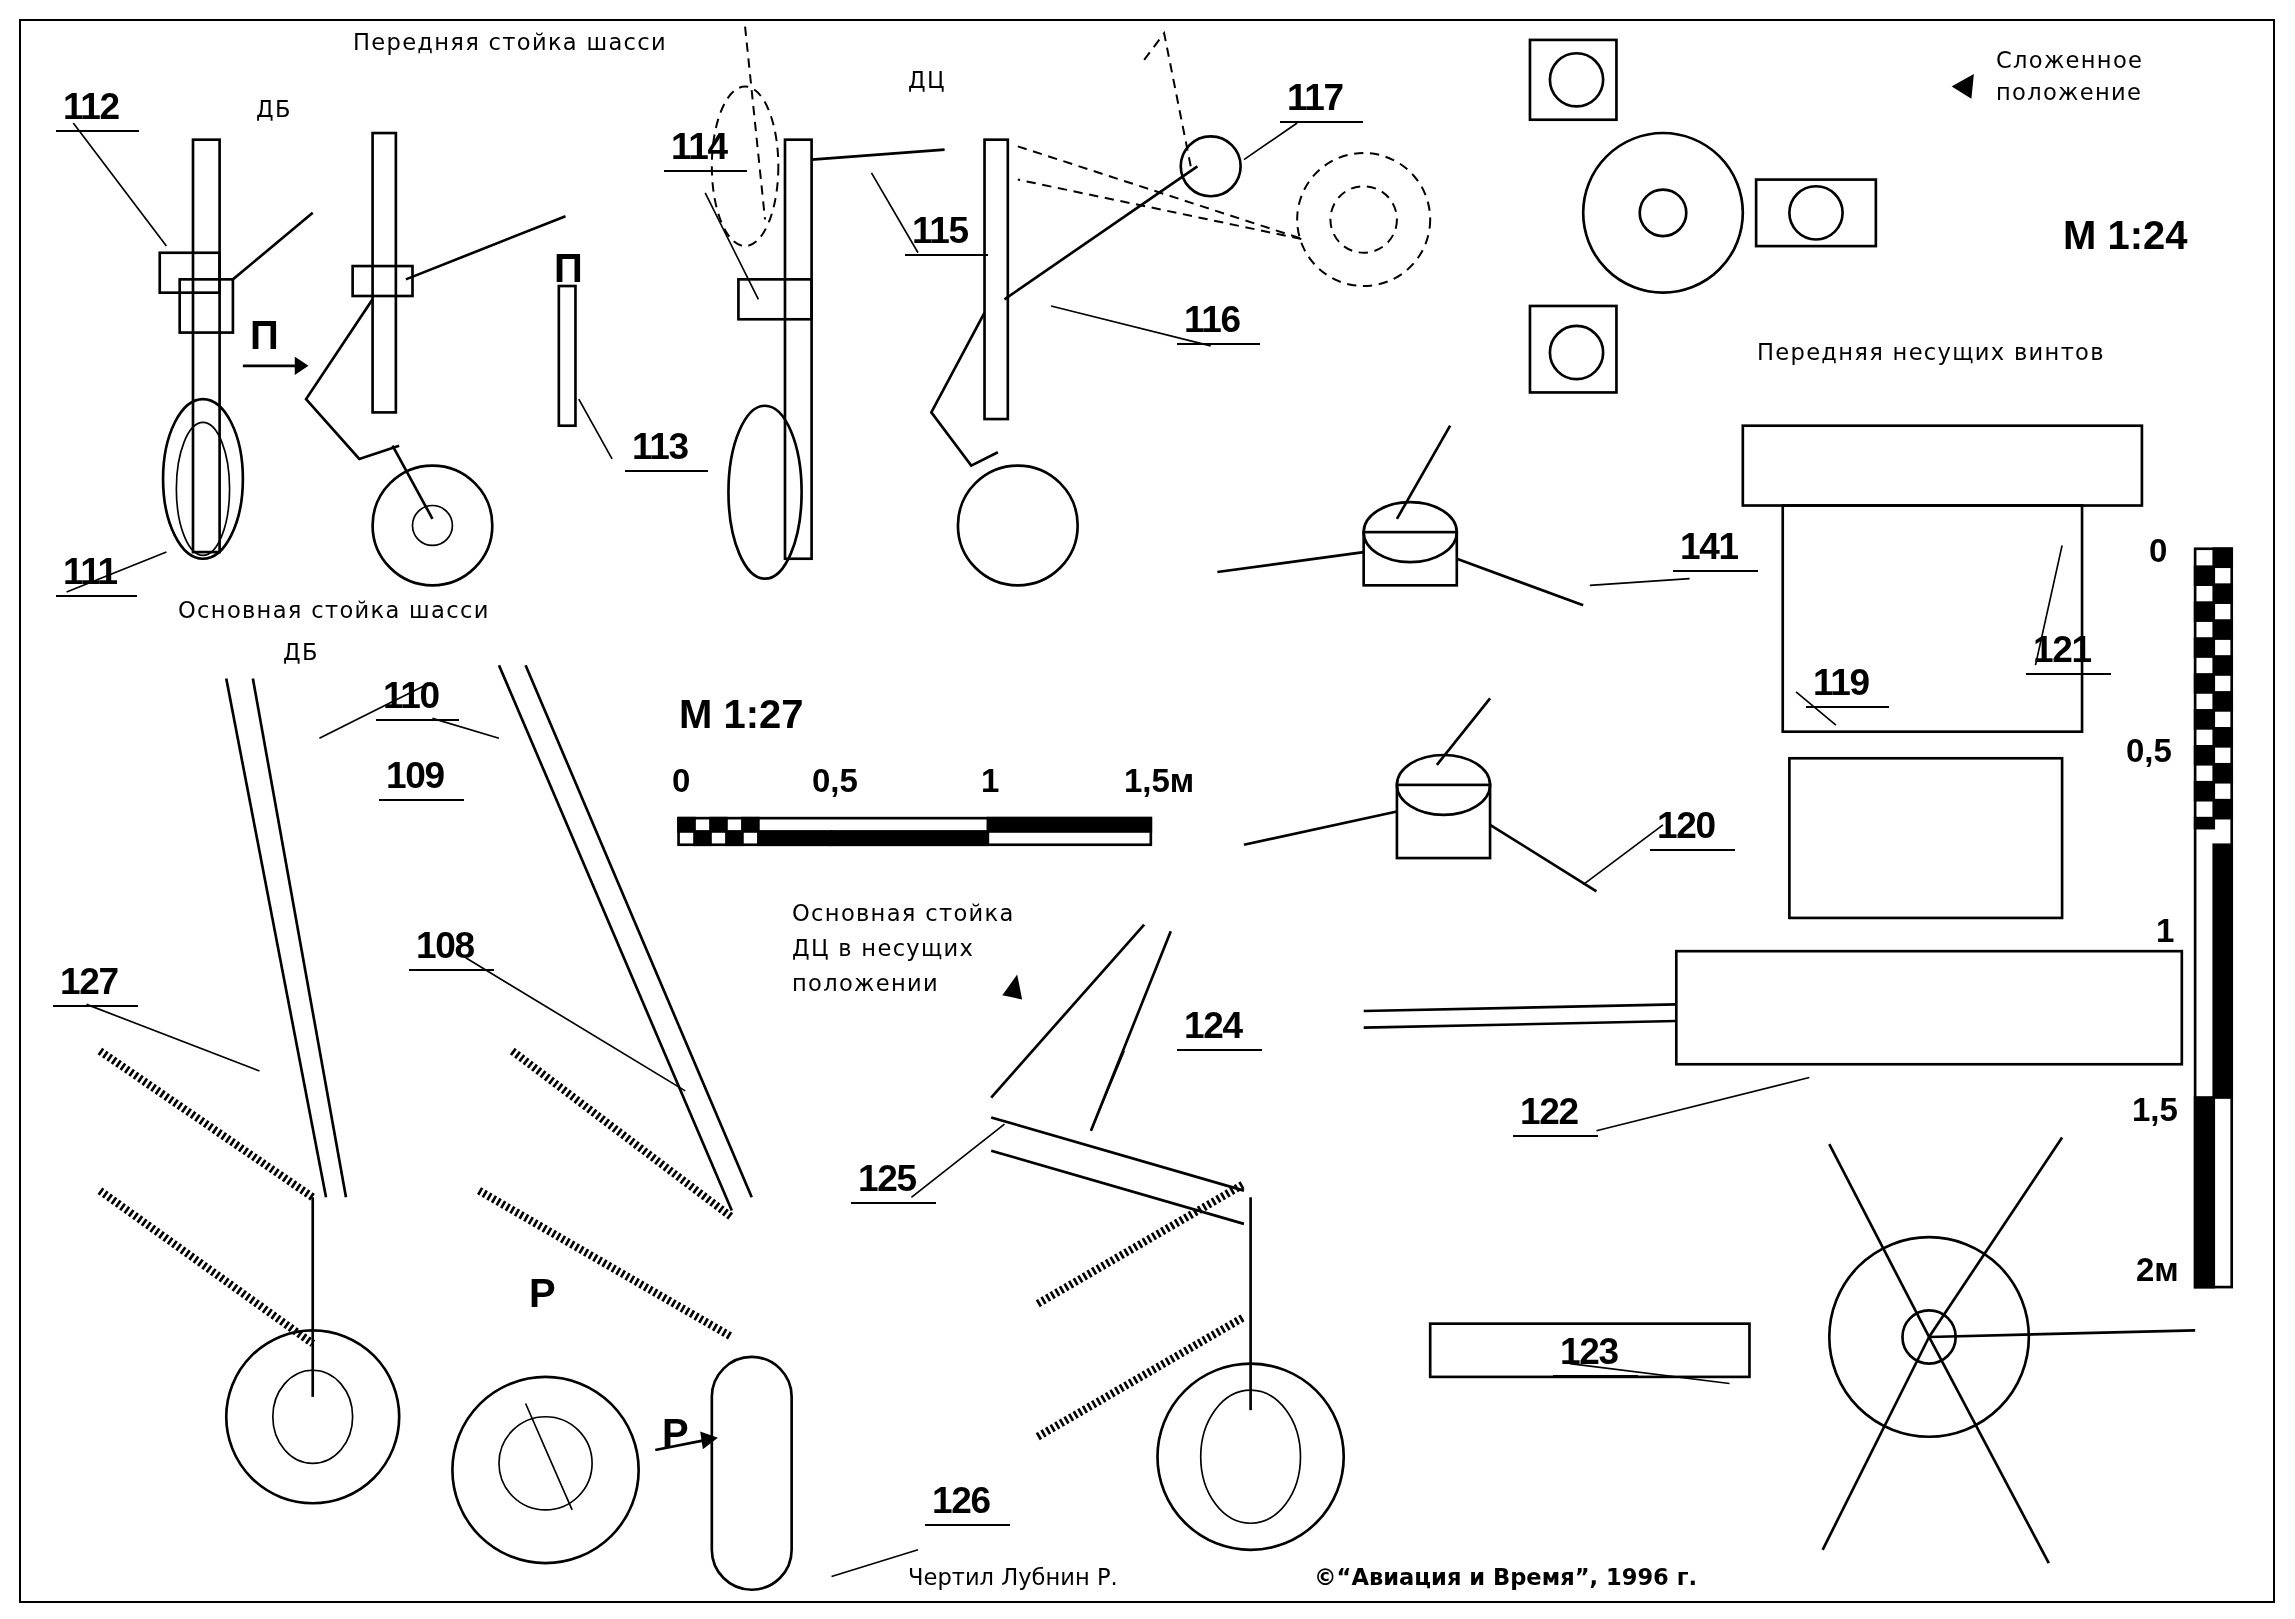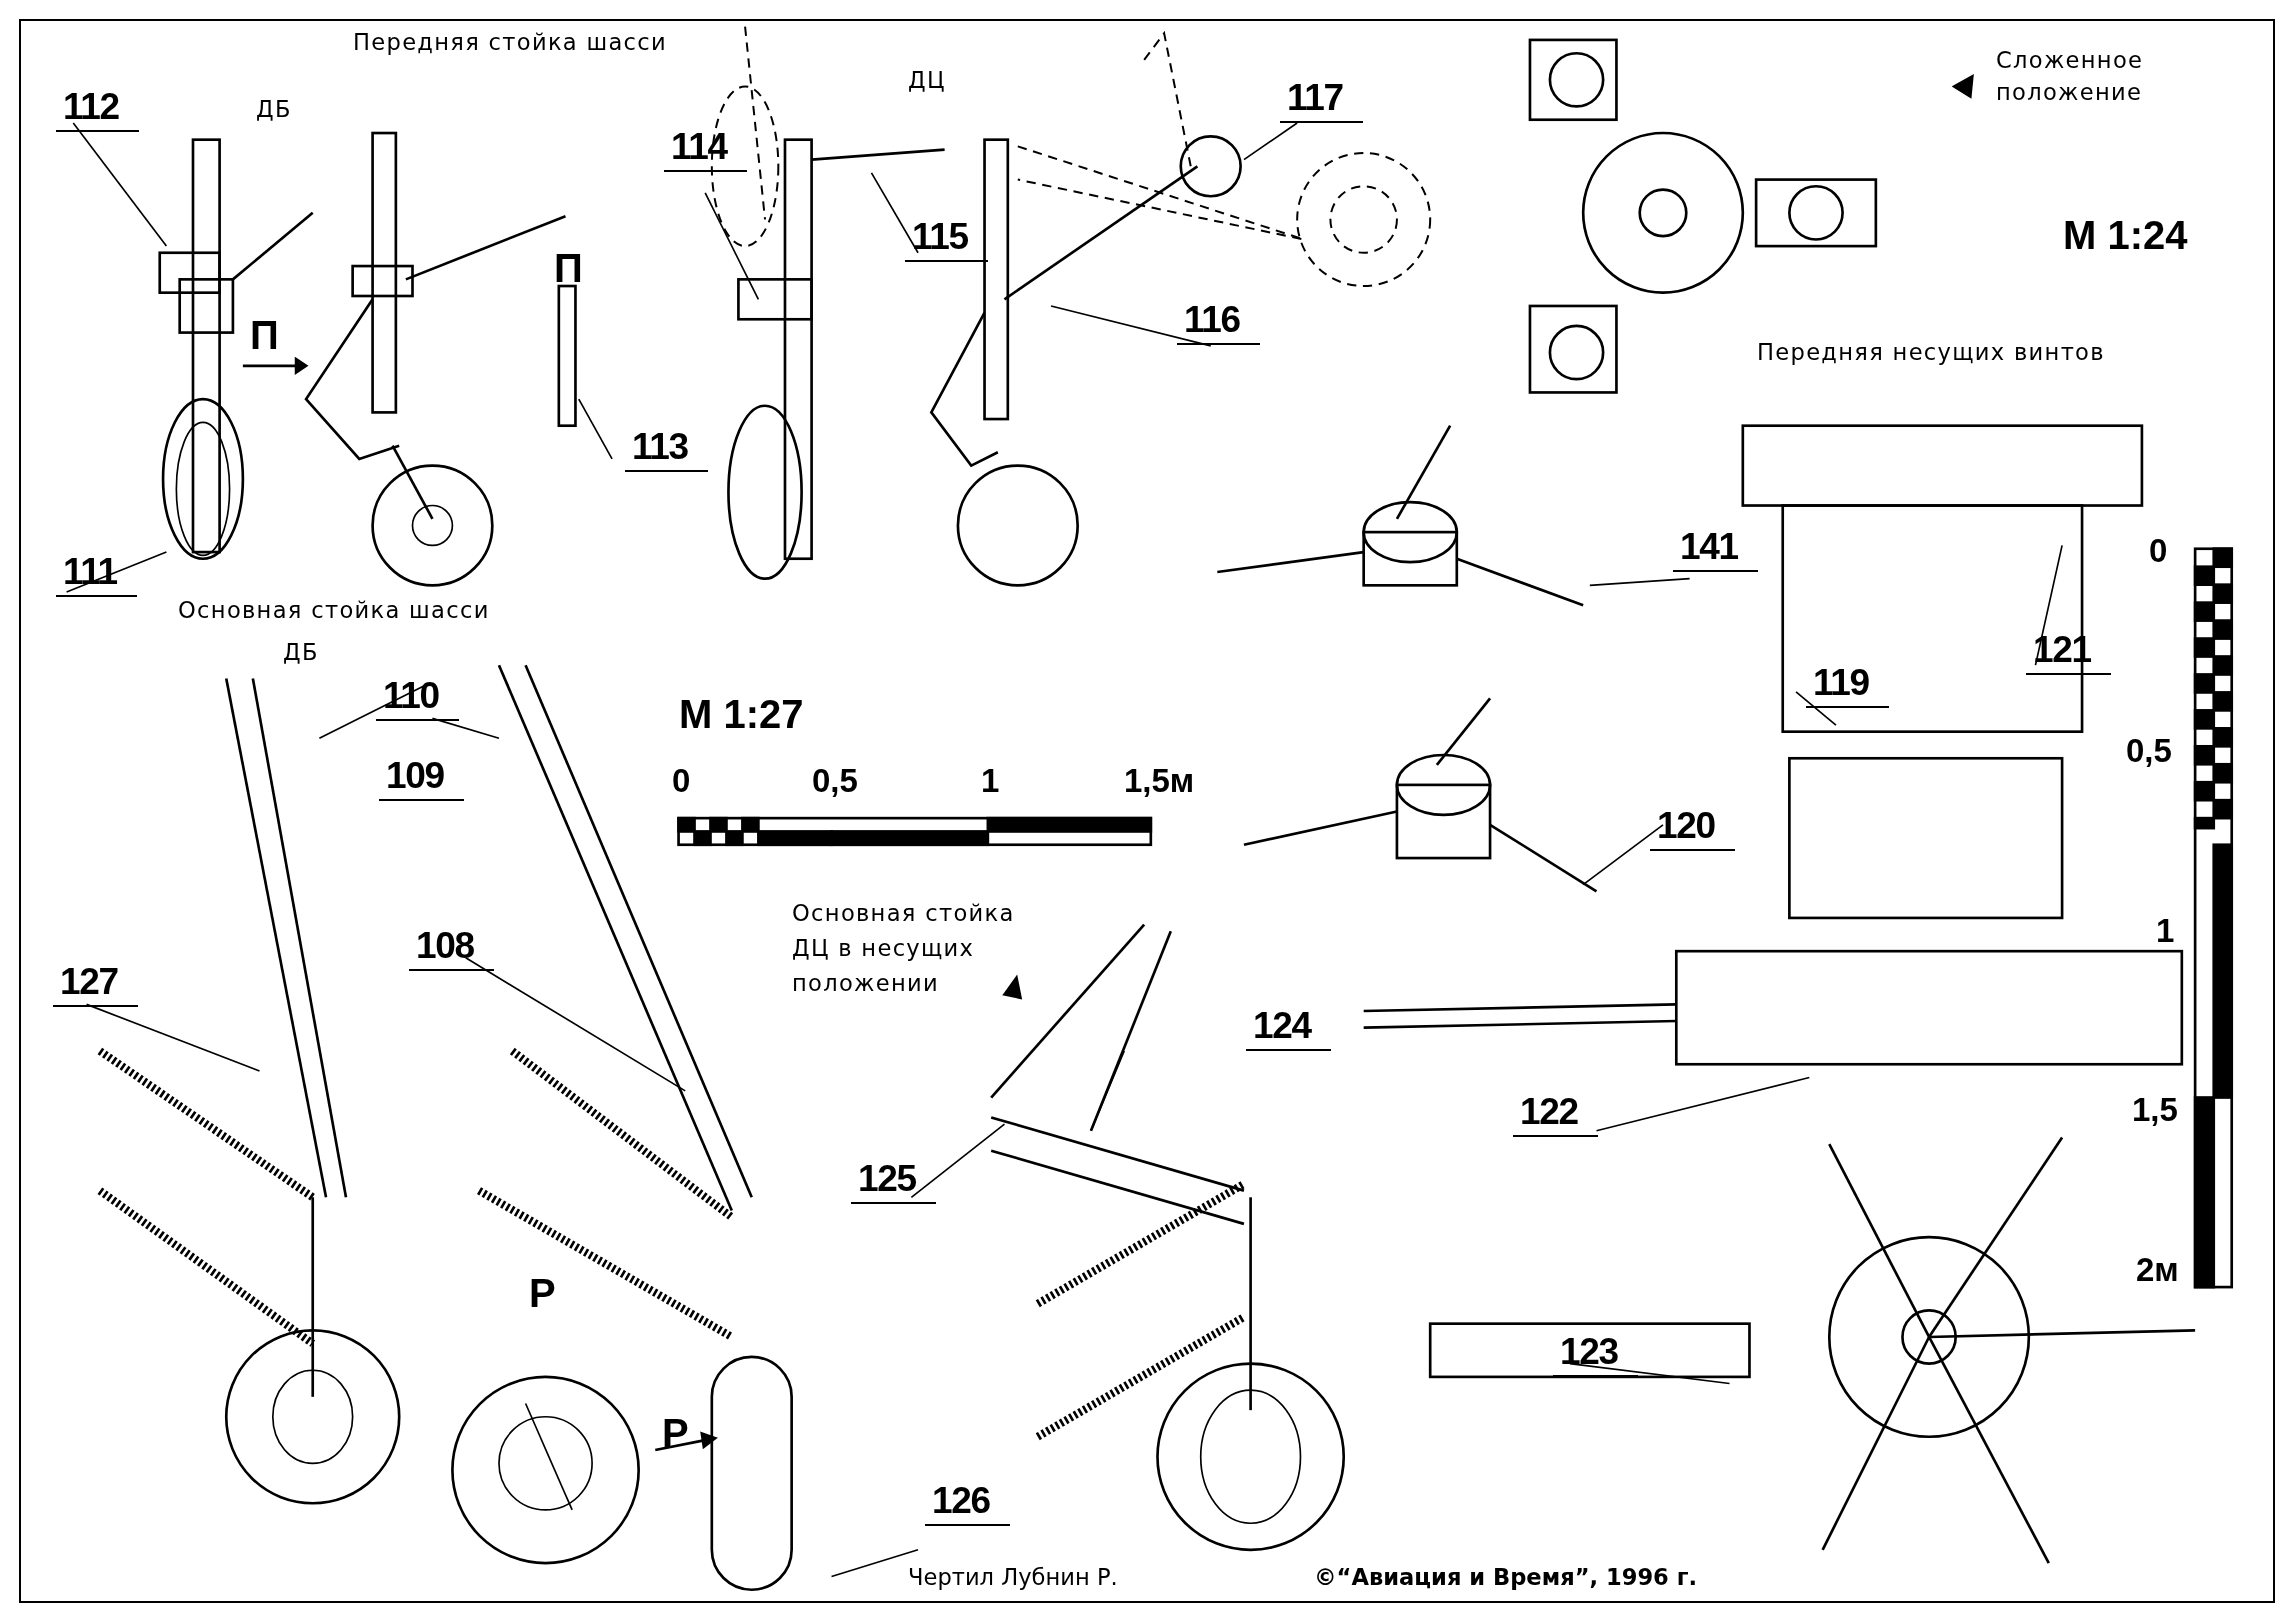--- a/index.html
+++ b/index.html
@@ -237,30 +237,30 @@
 <div class="t scale-title" style="left:529px;top:1271px;">Р</div>
 <div class="t scale-title" style="left:662px;top:1411px;">Р</div>
 
 <div class="t num" style="left:416px;top:925px;">108</div>
 <div class="t num" style="left:386px;top:755px;">109</div>
 <div class="t num" style="left:383px;top:675px;">110</div>
 <div class="t num" style="left:63px;top:551px;">111</div>
 <div class="t num" style="left:63px;top:86px;">112</div>
 <div class="t num" style="left:632px;top:426px;">113</div>
 <div class="t num" style="left:671px;top:126px;">114</div>
-<div class="t num" style="left:912px;top:216px;">115</div>
+<div class="t num" style="left:912px;top:210px;">115</div>
 <div class="t num" style="left:1184px;top:299px;">116</div>
 <div class="t num" style="left:1287px;top:77px;">117</div>
 <div class="t num" style="left:1680px;top:526px;">141</div>
 <div class="t num" style="left:1813px;top:662px;">119</div>
 <div class="t num" style="left:1657px;top:805px;">120</div>
 <div class="t num" style="left:2033px;top:629px;">121</div>
 <div class="t num" style="left:1520px;top:1091px;">122</div>
 <div class="t num" style="left:1560px;top:1331px;text-align:center;">123</div>
-<div class="t num" style="left:1253px;top:1005px;">124</div>
+<div class="t num" style="left:1184px;top:1005px;">124</div>
 <div class="t num" style="left:858px;top:1158px;">125</div>
 <div class="t num" style="left:932px;top:1480px;">126</div>
 <div class="t num" style="left:60px;top:961px;">127</div>
 
 <div class="t scale-title" style="left:679px;top:692px;">М 1:27</div>
 <div class="t tick" style="left:672px;top:762px;">0</div>
 <div class="t tick" style="left:812px;top:762px;">0,5</div>
 <div class="t tick" style="left:981px;top:762px;">1</div>
 <div class="t tick" style="left:1124px;top:762px;">1,5м</div>
 

